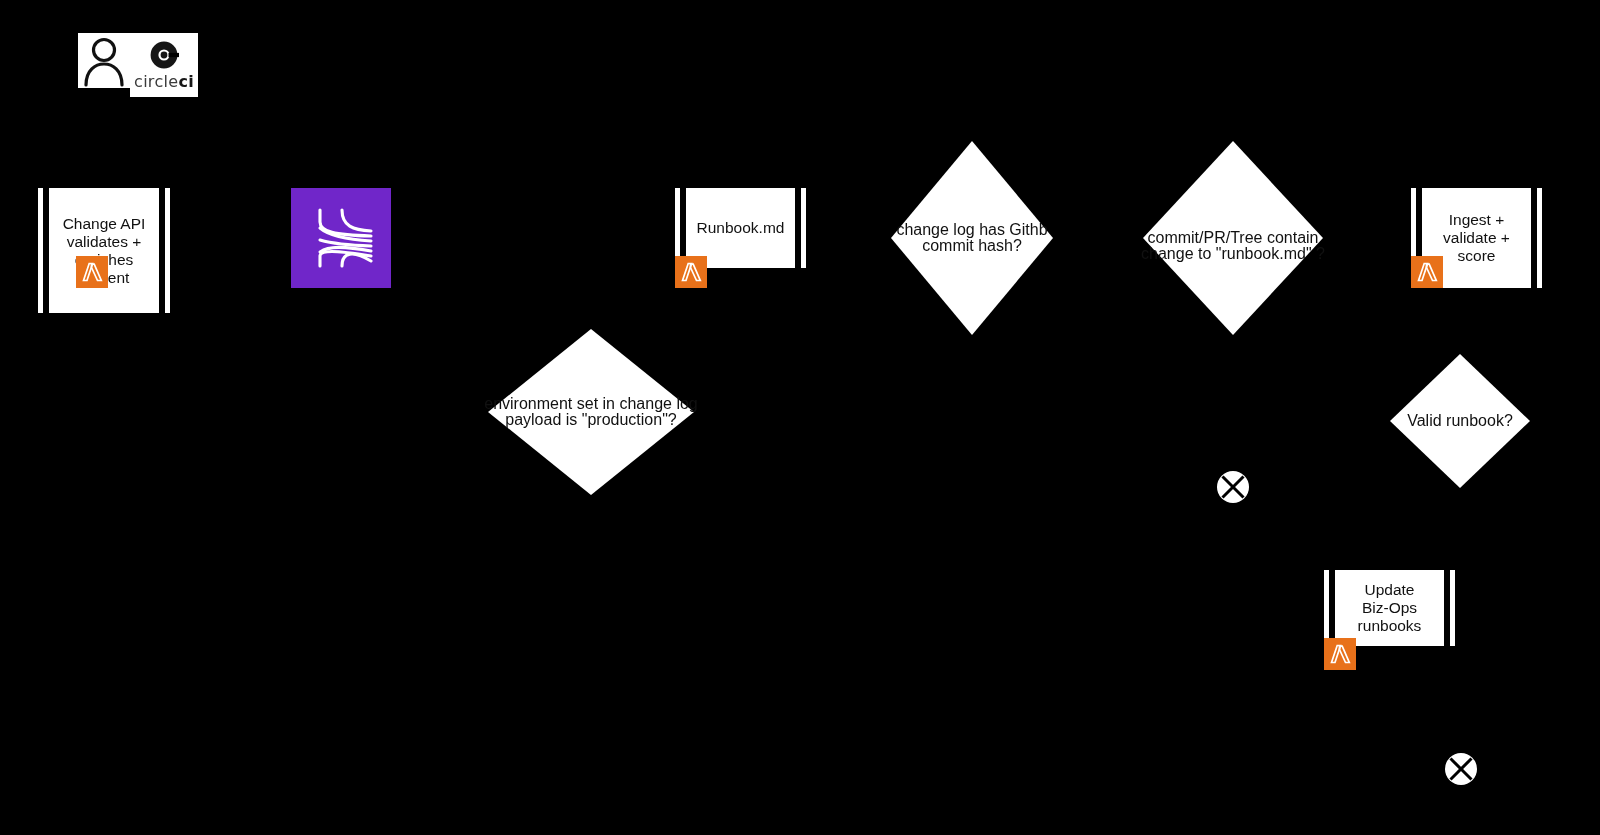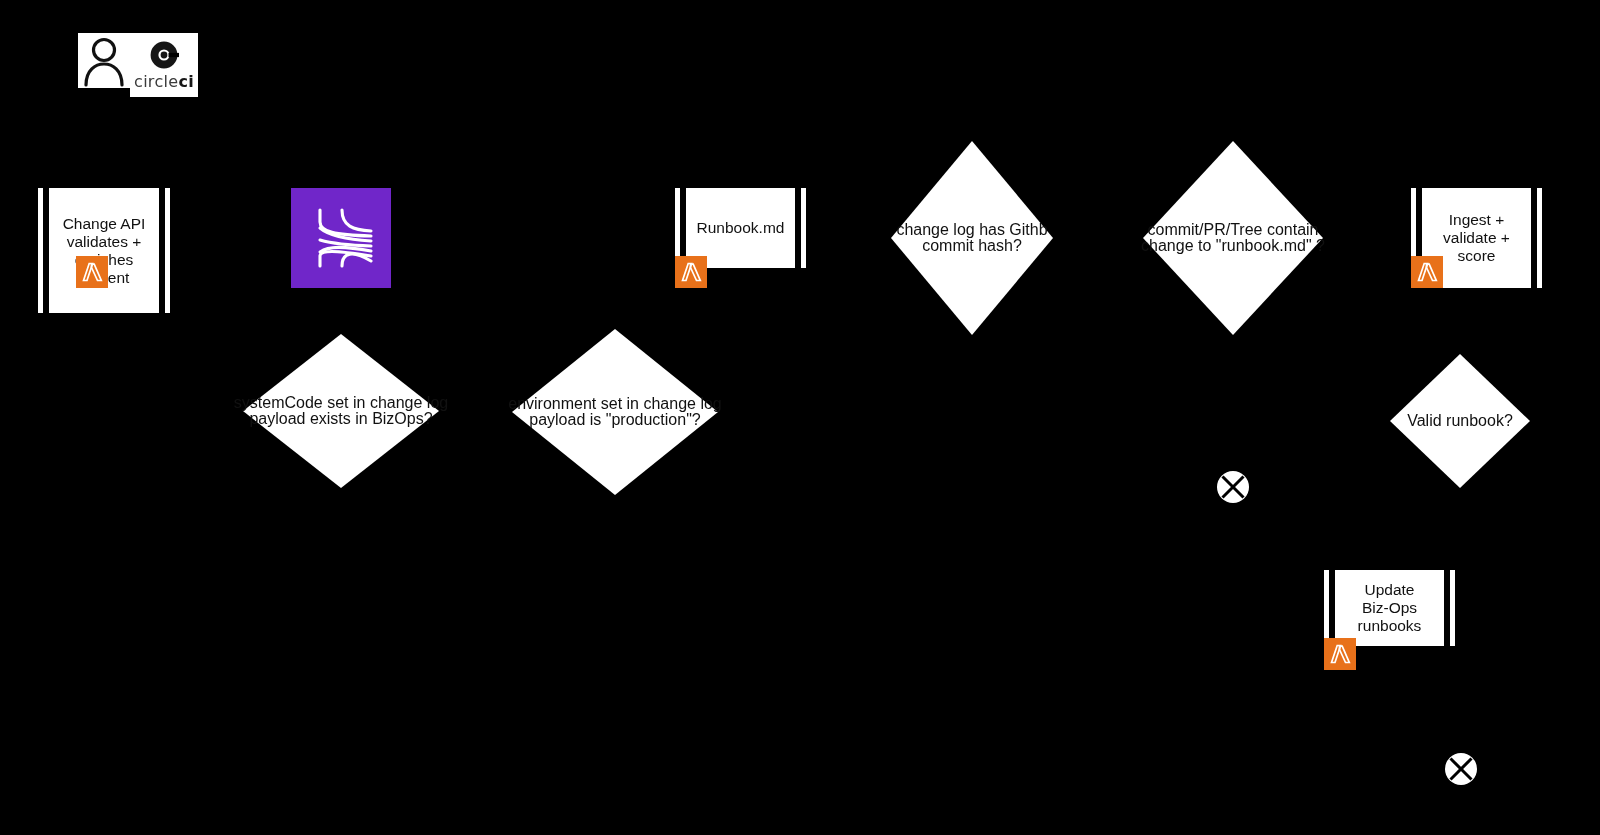--- a/index.html
+++ b/index.html
@@ -243,31 +243,26 @@
   </div>
 
   <div class="diamond" style="left:891px; top:141px; width:162px; height:194px;">
     <div class="shape"></div>
     <div class="dlabel" style="width:200px;">change log has Githb
 commit hash?</div>
   </div>
 
   <div class="diamond" style="left:1143px; top:141px; width:180px; height:194px;">
     <div class="shape"></div>
-    <div class="dlabel" style="width:250px;">commit/PR/Tree contain
+    <div class="dlabel" style="width:250px;margin-top:8px;">commit/PR/Tree contain
 change to "runbook.md" ?</div>
   </div>
 
-  <div class="diamond" style="left:243px; top:334px; width:196px; height:154px;">
-    <div class="shape"></div>
-    <div class="dlabel" style="width:240px;">systemCode set in change log
-payload exists in BizOps?</div>
-  </div>
-
-  <div class="diamond" style="left:512px; top:329px; width:206px; height:166px;">
+
+  <div class="diamond" style="left:488px; top:329px; width:206px; height:166px;">
     <div class="shape"></div>
     <div class="dlabel" style="width:240px;">environment set in change log
 payload is "production"?</div>
   </div>
 
   <div class="diamond" style="left:1390px; top:354px; width:140px; height:134px;">
     <div class="shape"></div>
     <div class="dlabel" style="width:180px;">Valid runbook?</div>
   </div>
 

